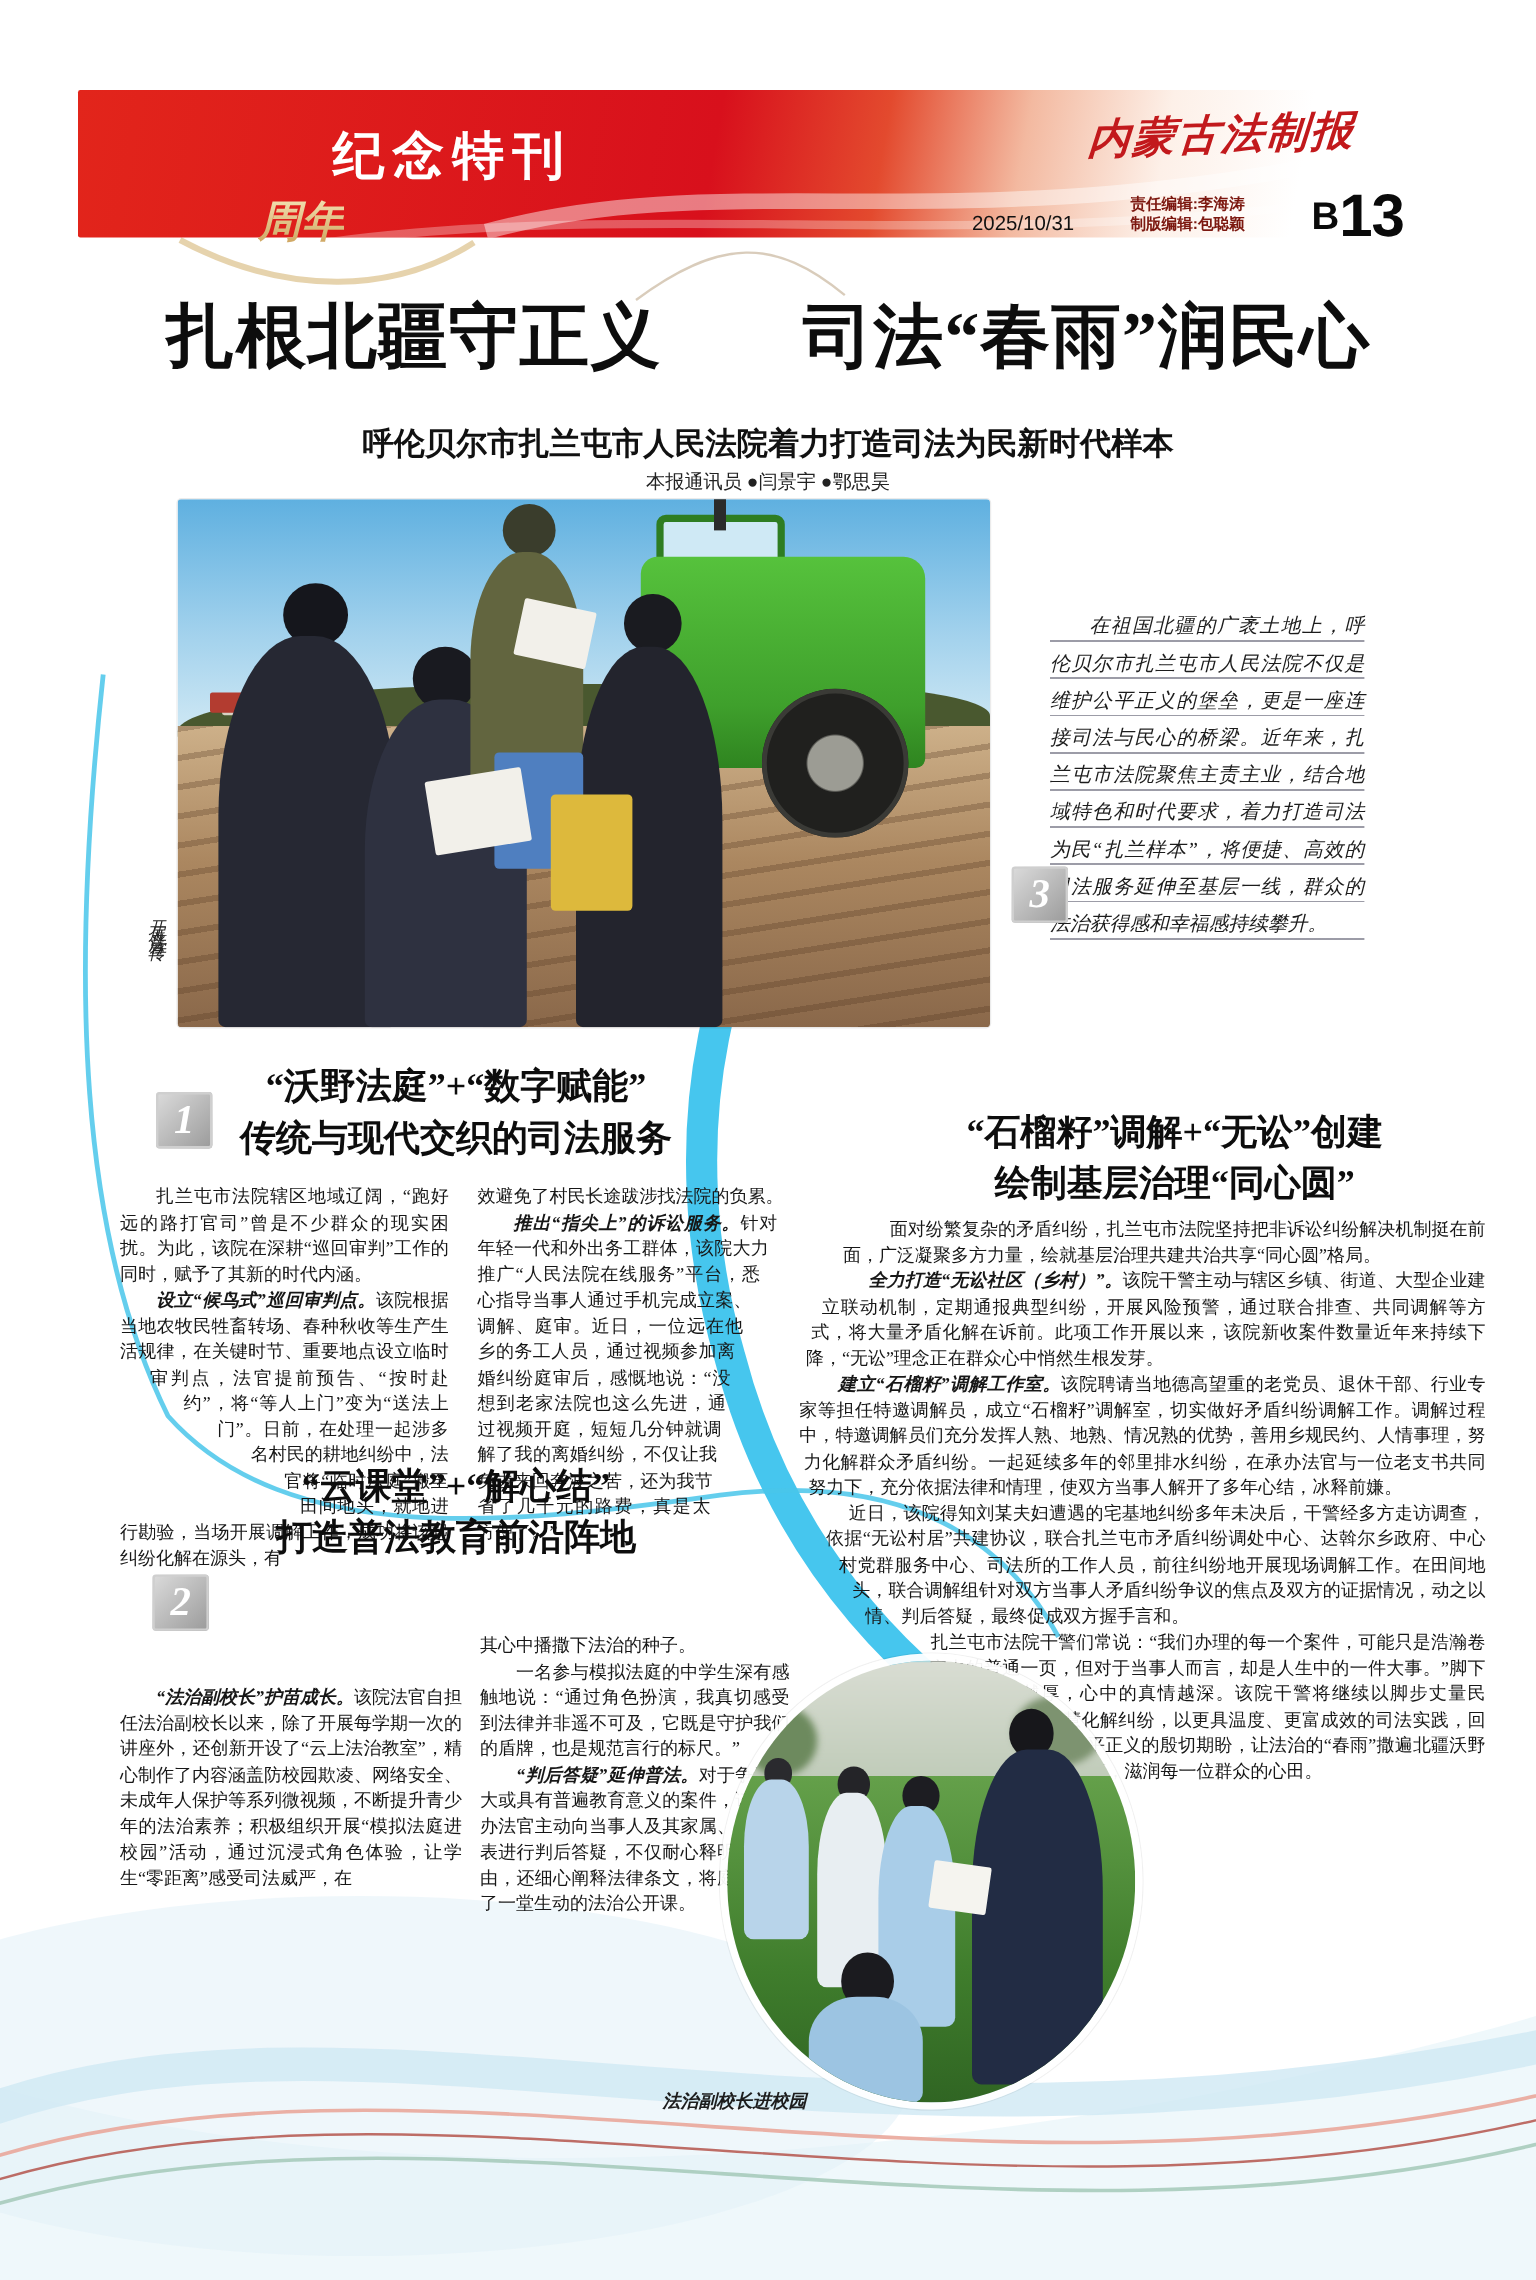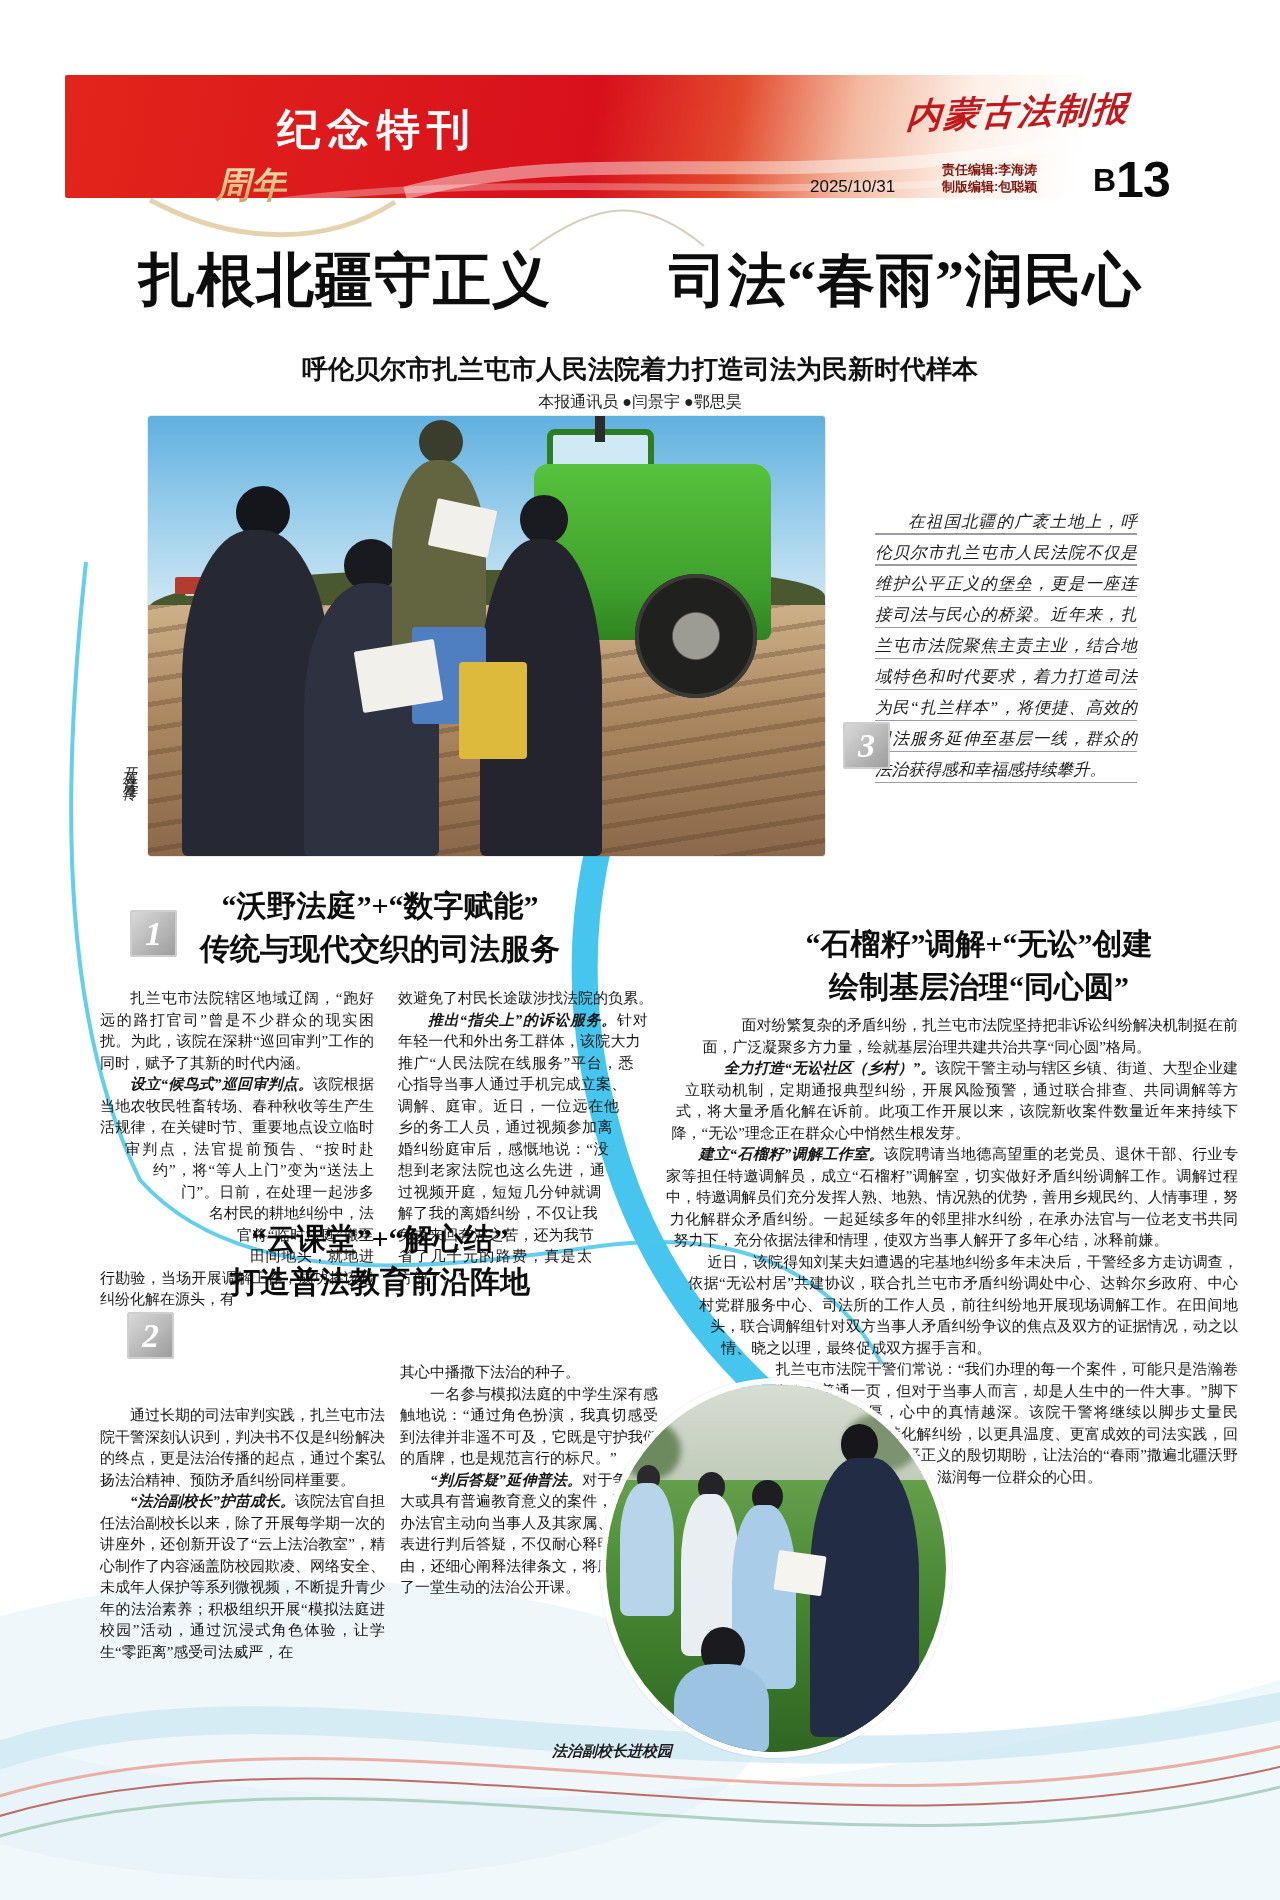--- a/index.html
+++ b/index.html
@@ -186,40 +186,39 @@
     <p class="noindent">效避免了村民长途跋涉找法院的负累。</p>
         <p><b class="lead">推出“指尖上”的诉讼服务。</b>针对年轻一代和外出务工群体，该院大力推广“人民法院在线服务”平台，悉心指导当事人通过手机完成立案、调解、庭审。近日，一位远在他乡的务工人员，通过视频参加离婚纠纷庭审后，感慨地说：“没想到老家法院也这么先进，通过视频开庭，短短几分钟就调解了我的离婚纠纷，不仅让我免去来回奔波之苦，还为我节省了几千元的路费，真是太方便了。”</p>
       </div>
 
     <div class="abs badge" style="left:127px;top:1312px;">2</div>
     <div class="abs shead" style="left:185px;top:1217px;width:390px;">
       <div>“云课堂”+“解心结”</div>
       <div>打造普法教育前沿阵地</div>
     </div>
     <div class="abs body" style="left:100px;top:1405px;width:285px;height:300px;">
-        <p>通过长期的司法审判实践，扎兰屯市法院干警深刻认识到，判决书不仅是纠纷解决的终点，更是法治传播的起点，通过个案弘扬法治精神、预防矛盾纠纷同样重要。</p>
         <p><b class="lead">“法治副校长”护苗成长。</b>该院法官自担任法治副校长以来，除了开展每学期一次的讲座外，还创新开设了“云上法治教室”，精心制作了内容涵盖防校园欺凌、网络安全、未成年人保护等系列微视频，不断提升青少年的法治素养；积极组织开展“模拟法庭进校园”活动，通过沉浸式角色体验，让学生“零距离”感受司法威严，在</p>
       </div>
     <div class="abs body" style="left:400px;top:1362px;width:258px;height:300px;">
         <p class="noindent">其心中播撒下法治的种子。</p>
         <p>一名参与模拟法庭的中学生深有感触地说：“通过角色扮演，我真切感受到法律并非遥不可及，它既是守护我们的盾牌，也是规范言行的标尺。”</p>
         <p><b class="lead">“判后答疑”延伸普法。</b>对于争议较大或具有普遍教育意义的案件，该院承办法官主动向当事人及其家属、社区代表进行判后答疑，不仅耐心释明判决理由，还细心阐释法律条文，将庭审变成了一堂生动的法治公开课。</p>
       </div>
 
     <div class="abs badge" style="left:843px;top:722px;">3</div>
     <div class="abs shead" style="left:754px;top:922px;width:450px;">
       <div>“石榴籽”调解+“无讼”创建</div>
       <div>绘制基层治理“同心圆”</div>
     </div>
     <div class="abs body" style="left:652px;top:1015px;width:586px;height:460px;">
       <div class="s3shape"></div>
     <p>面对纷繁复杂的矛盾纠纷，扎兰屯市法院坚持把非诉讼纠纷解决机制挺在前面，广泛凝聚多方力量，绘就基层治理共建共治共享“同心圆”格局。</p>
         <p><b class="lead">全力打造“无讼社区（乡村）”。</b>该院干警主动与辖区乡镇、街道、大型企业建立联动机制，定期通报典型纠纷，开展风险预警，通过联合排查、共同调解等方式，将大量矛盾化解在诉前。此项工作开展以来，该院新收案件数量近年来持续下降，“无讼”理念正在群众心中悄然生根发芽。</p>
         <p><b class="lead">建立“石榴籽”调解工作室。</b>该院聘请当地德高望重的老党员、退休干部、行业专家等担任特邀调解员，成立“石榴籽”调解室，切实做好矛盾纠纷调解工作。调解过程中，特邀调解员们充分发挥人熟、地熟、情况熟的优势，善用乡规民约、人情事理，努力化解群众矛盾纠纷。一起延续多年的邻里排水纠纷，在承办法官与一位老支书共同努力下，充分依据法律和情理，使双方当事人解开了多年心结，冰释前嫌。</p>
-        <p>近日，该院得知刘某夫妇遭遇的宅基地纠纷多年未决后，干警经多方走访调查，依据“无讼村居”共建协议，联合扎兰屯市矛盾纠纷调处中心、达斡尔乡政府、中心村党群服务中心、司法所的工作人员，前往纠纷地开展现场调解工作。在田间地头，联合调解组针对双方当事人矛盾纠纷争议的焦点及双方的证据情况，动之以情、晓之以理，最终促成双方握手言和。</p>
+        <p>近日，该院得知刘某夫妇遭遇的宅基地纠纷多年未决后，干警经多方走访调查，依据“无讼村居”共建协议，联合扎兰屯市矛盾纠纷调处中心、达斡尔乡政府、中心村党群服务中心、司法所的工作人员，前往纠纷地开展现场调解工作。在田间地头，联合调解组针对双方当事人矛盾纠纷争议的焦点及双方的证据情况，动之以情、判后答疑，最终促成双方握手言和。</p>
         <p>扎兰屯市法院干警们常说：“我们办理的每一个案件，可能只是浩瀚卷宗中的普通一页，但对于当事人而言，却是人生中的一件大事。”脚下的泥土越厚，心中的真情越深。该院干警将继续以脚步丈量民情，用智慧化解纠纷，以更具温度、更富成效的司法实践，回应群众对公平正义的殷切期盼，让法治的“春雨”撒遍北疆沃野的每一个角落，滋润每一位群众的心田。</p>
       </div>
 
     <div class="abs oval">
       <div class="ov-top"></div>
       <div class="ov-blob" style="left:4%;top:10%;width:18%;height:16%;background:#6d8a5e;"></div>
       <div class="ov-blob" style="left:70%;top:8%;width:22%;height:16%;background:#7d9370;"></div>
       <div class="ov-grass"></div>
       <div class="ovhead" style="left:9%;top:22%;width:7%;height:7%;background:#2a2a2e;"></div>
       <div class="ovfig" style="left:4%;top:27%;width:16%;height:36%;background:#b8d4ea;"></div>

